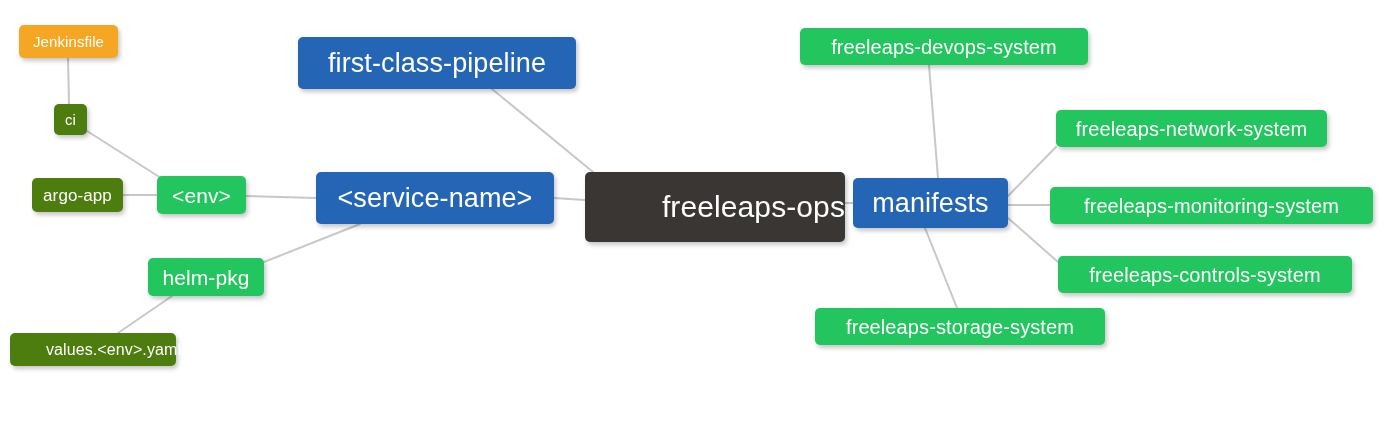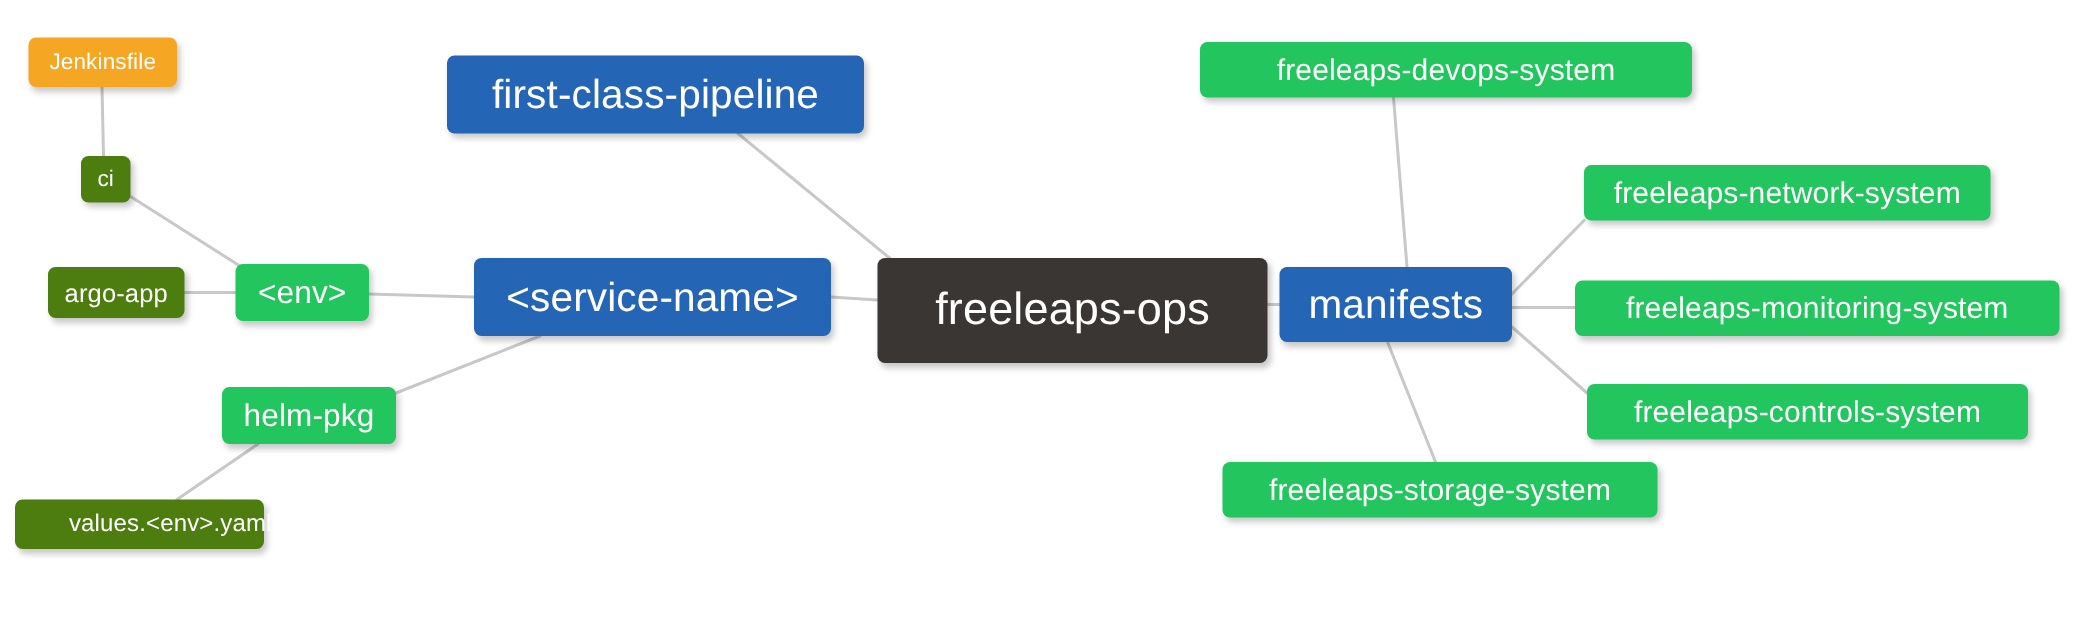--- a/index.html
+++ b/index.html
@@ -62,21 +62,21 @@
       <line x1="157" y1="195" x2="123" y2="195" stroke="#c8c8c8" stroke-width="2" stroke-linecap="round"></line>
       <line x1="69" y1="104" x2="68" y2="58" stroke="#c8c8c8" stroke-width="2" stroke-linecap="round"></line>
       <line x1="172" y1="296" x2="118" y2="333" stroke="#c8c8c8" stroke-width="2" stroke-linecap="round"></line>
       <line x1="938" y1="178" x2="929" y2="65" stroke="#c8c8c8" stroke-width="2" stroke-linecap="round"></line>
       <line x1="1008" y1="196" x2="1056" y2="147" stroke="#c8c8c8" stroke-width="2" stroke-linecap="round"></line>
       <line x1="1008" y1="205" x2="1050" y2="205" stroke="#c8c8c8" stroke-width="2" stroke-linecap="round"></line>
       <line x1="1008" y1="218" x2="1058" y2="262" stroke="#c8c8c8" stroke-width="2" stroke-linecap="round"></line>
       <line x1="925" y1="228" x2="957" y2="308" stroke="#c8c8c8" stroke-width="2" stroke-linecap="round"></line>
     </svg>
   <div id="node-layer">
-      <div class="node n-root" style="left: 585px; top: 172px; width: 260px; height: 70px; font-size: 30px;">
+      <div class="node n-root" style="left: 585px; top: 172px; width: 260px; height: 70px; font-size: 30px; justify-content: flex-end;">
         <span class="node-label">freeleaps-ops</span>
       </div>
       <div class="node n-blue" style="left: 316px; top: 172px; width: 238px; height: 52px; font-size: 27px;">
         <span class="node-label">&lt;service-name&gt;</span>
       </div>
       <div class="node n-blue" style="left: 298px; top: 37px; width: 278px; height: 52px; font-size: 27px;">
         <span class="node-label">first-class-pipeline</span>
       </div>
       <div class="node n-blue" style="left: 853px; top: 178px; width: 155px; height: 50px; font-size: 27px;">
         <span class="node-label">manifests</span>
@@ -92,21 +92,21 @@
       </div>
       <div class="node n-orange" style="left: 19px; top: 25px; width: 99px; height: 33px; font-size: 15px;">
         <span class="node-label">Jenkinsfile</span>
       </div>
       <div class="node n-red" style="left: 32px; top: 178px; width: 91px; height: 34px; font-size: 17px;">
         <span class="node-label">argo-app</span>
       </div>
       <div class="node n-red" style="left: 10px; top: 333px; width: 166px; height: 33px; font-size: 16px; padding-left: 41px;">
         <span class="node-label">values.&lt;env&gt;.yaml</span>
       </div>
-      <div class="node n-green" style="left: 800px; top: 28px; width: 328px; height: 37px; font-size: 20px;">
+      <div class="node n-green" style="left: 800px; top: 28px; width: 288px; height: 37px; font-size: 20px;">
         <span class="node-label">freeleaps-devops-system</span>
       </div>
       <div class="node n-green" style="left: 1056px; top: 110px; width: 271px; height: 37px; font-size: 20px;">
         <span class="node-label">freeleaps-network-system</span>
       </div>
       <div class="node n-green" style="left: 1050px; top: 187px; width: 323px; height: 37px; font-size: 20px;">
         <span class="node-label">freeleaps-monitoring-system</span>
       </div>
       <div class="node n-green" style="left: 1058px; top: 256px; width: 294px; height: 37px; font-size: 20px;">
         <span class="node-label">freeleaps-controls-system</span>

